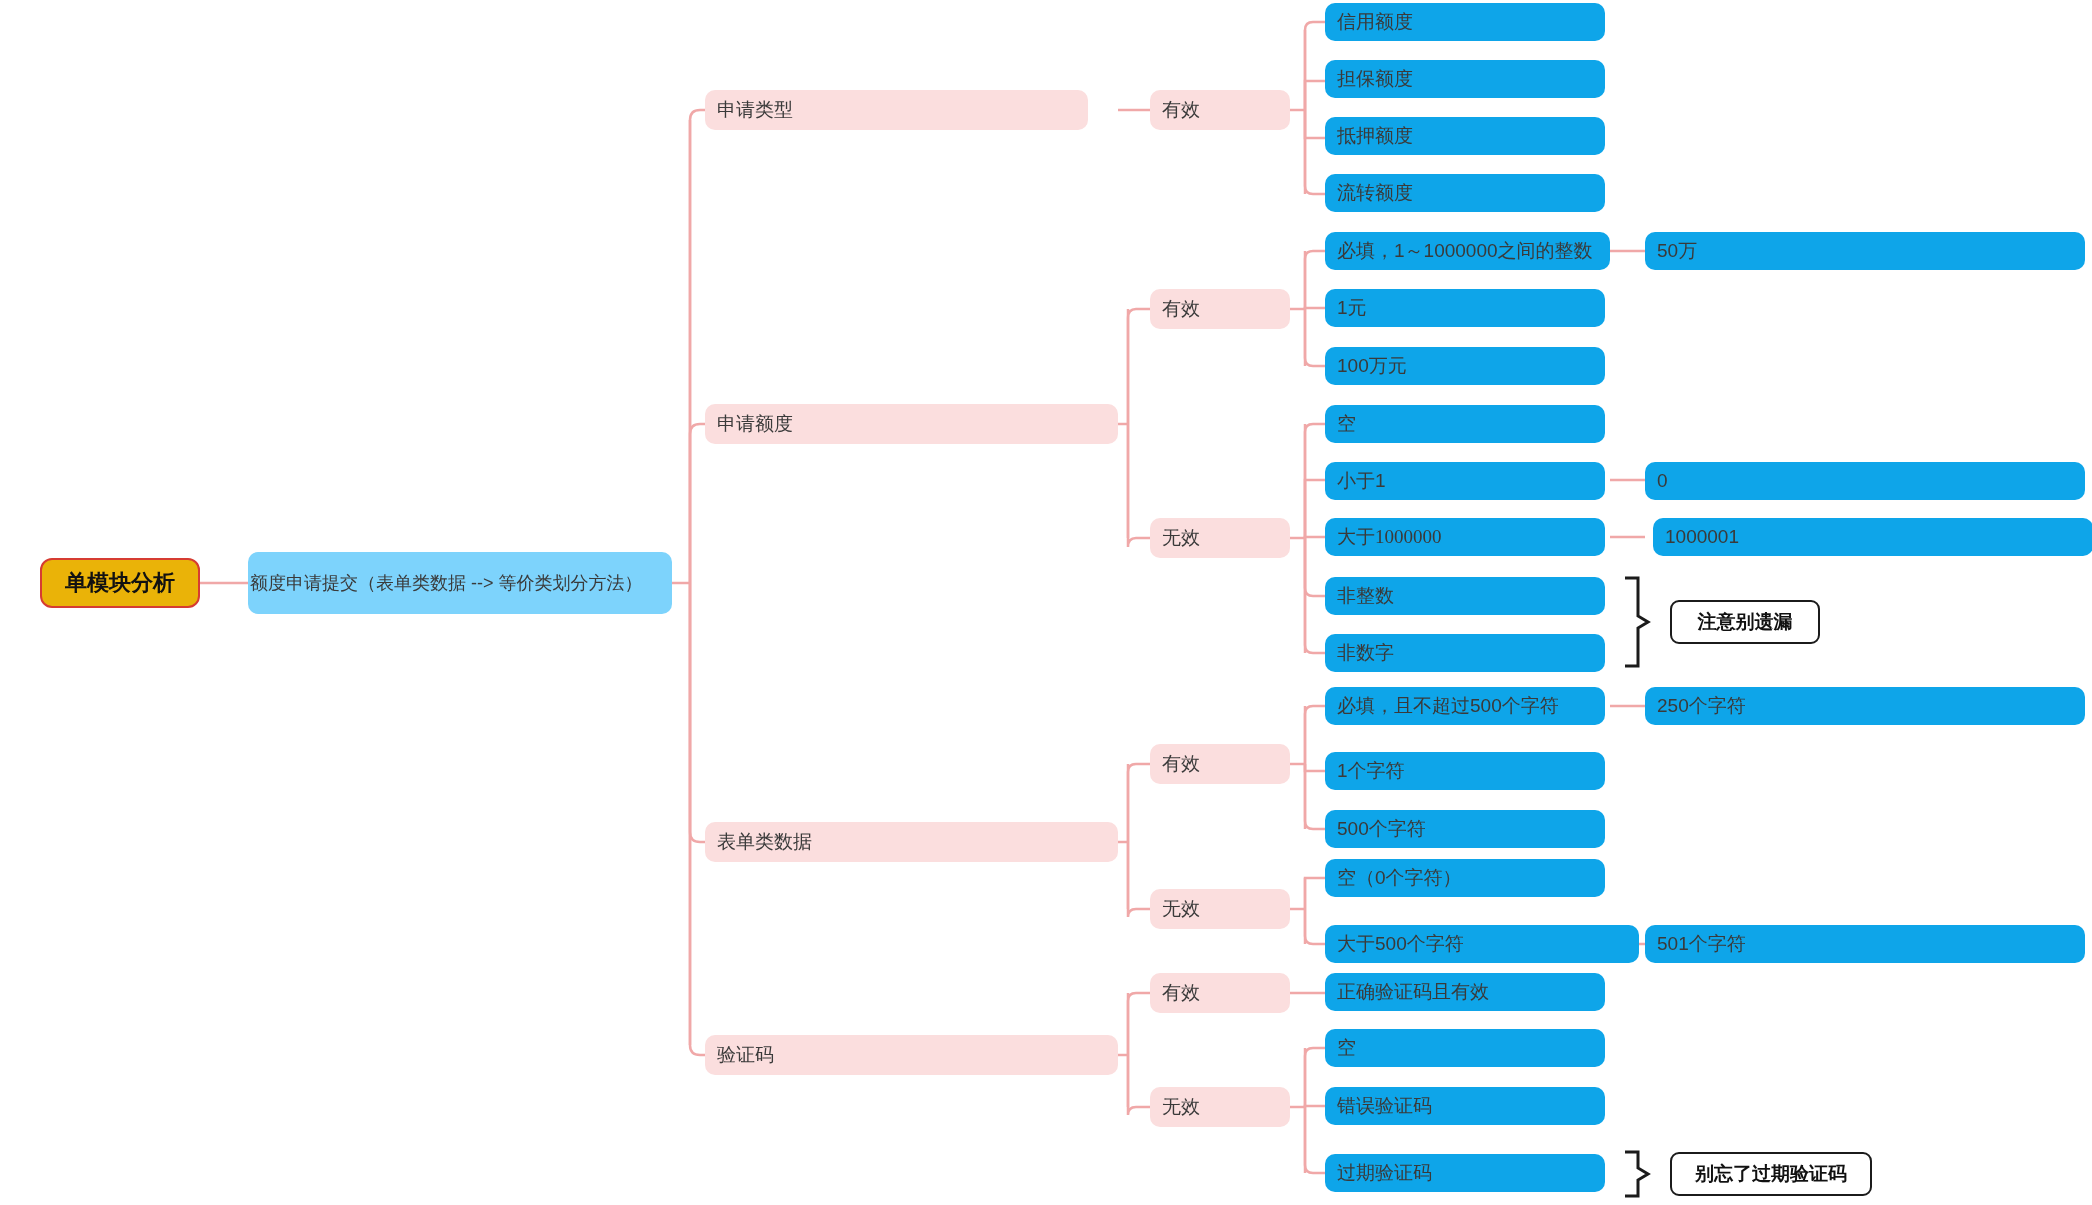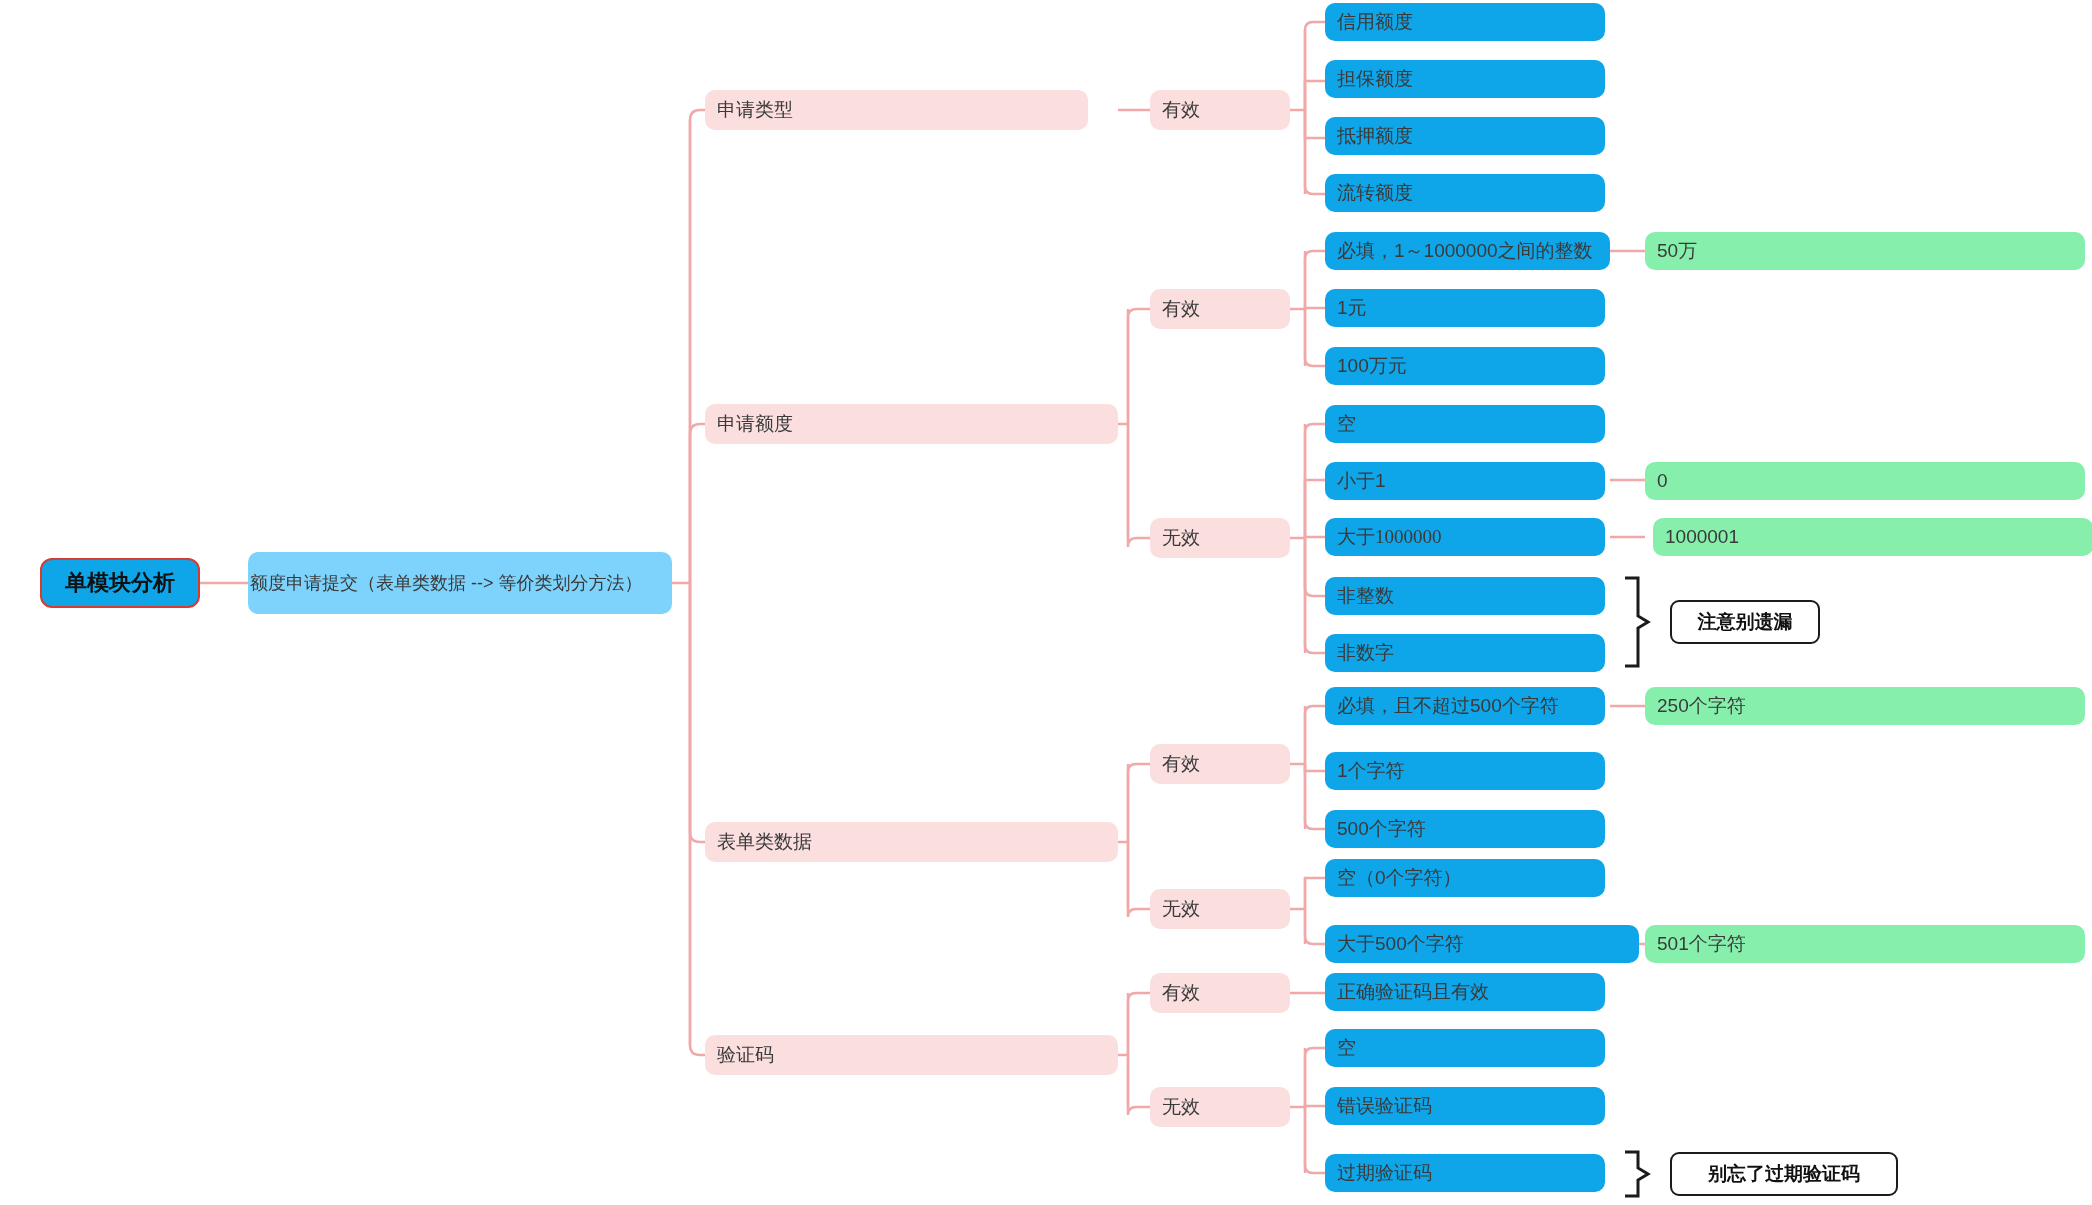--- a/index.html
+++ b/index.html
@@ -30,21 +30,21 @@
     box-sizing: border-box;
     display: flex;
     align-items: center;
     border-radius: 10px;
     font-size: 19px;
     line-height: 1.35;
     color: #2b2b2b;
     padding: 7px 12px;
   }
   .node.root {
-    background: #0ea5e9;
+    background: #eab308;
     border: 2px solid #d63c32;
     color: #111111;
     font-weight: bold;
     font-size: 22px;
     justify-content: center;
     border-radius: 12px;
   }
   .node.lvl1 {
     background: #7dd3fc;
     color: #3a3a3a;
@@ -57,21 +57,21 @@
   }
   .node.lvl3 {
     background: #fbdede;
     color: #3a3a3a;
   }
   .node.lvl4 {
     background: #0ea5e9;
     color: #3a3a3a;
   }
   .node.lvl5 {
-    background: #86efac;
+    background: #0ea5e9;
     color: #3a3a3a;
   }
   .note {
     position: absolute;
     box-sizing: border-box;
     display: flex;
     align-items: center;
     justify-content: center;
     background: #ffffff;
     border: 2px solid #1b1b1b;
@@ -293,17 +293,17 @@
   <div class="node lvl4" style="left:1325px; top:1029px; width:280px; height:38px;">
     <span>空</span>
   </div>
   <div class="node lvl4" style="left:1325px; top:1087px; width:280px; height:38px;">
     <span>错误验证码</span>
   </div>
   <div class="node lvl4" style="left:1325px; top:1154px; width:280px; height:38px;">
     <span>过期验证码</span>
   </div>
 
-  <div class="note" style="left:1670px; top:1152px; width:228px; height:44px;border-radius:9px;">
+  <div class="note" style="left:1670px; top:1152px; width:202px; height:44px;border-radius:9px;">
     <span>别忘了过期验证码</span>
   </div>
 
 </div>
 
 </body></html>

